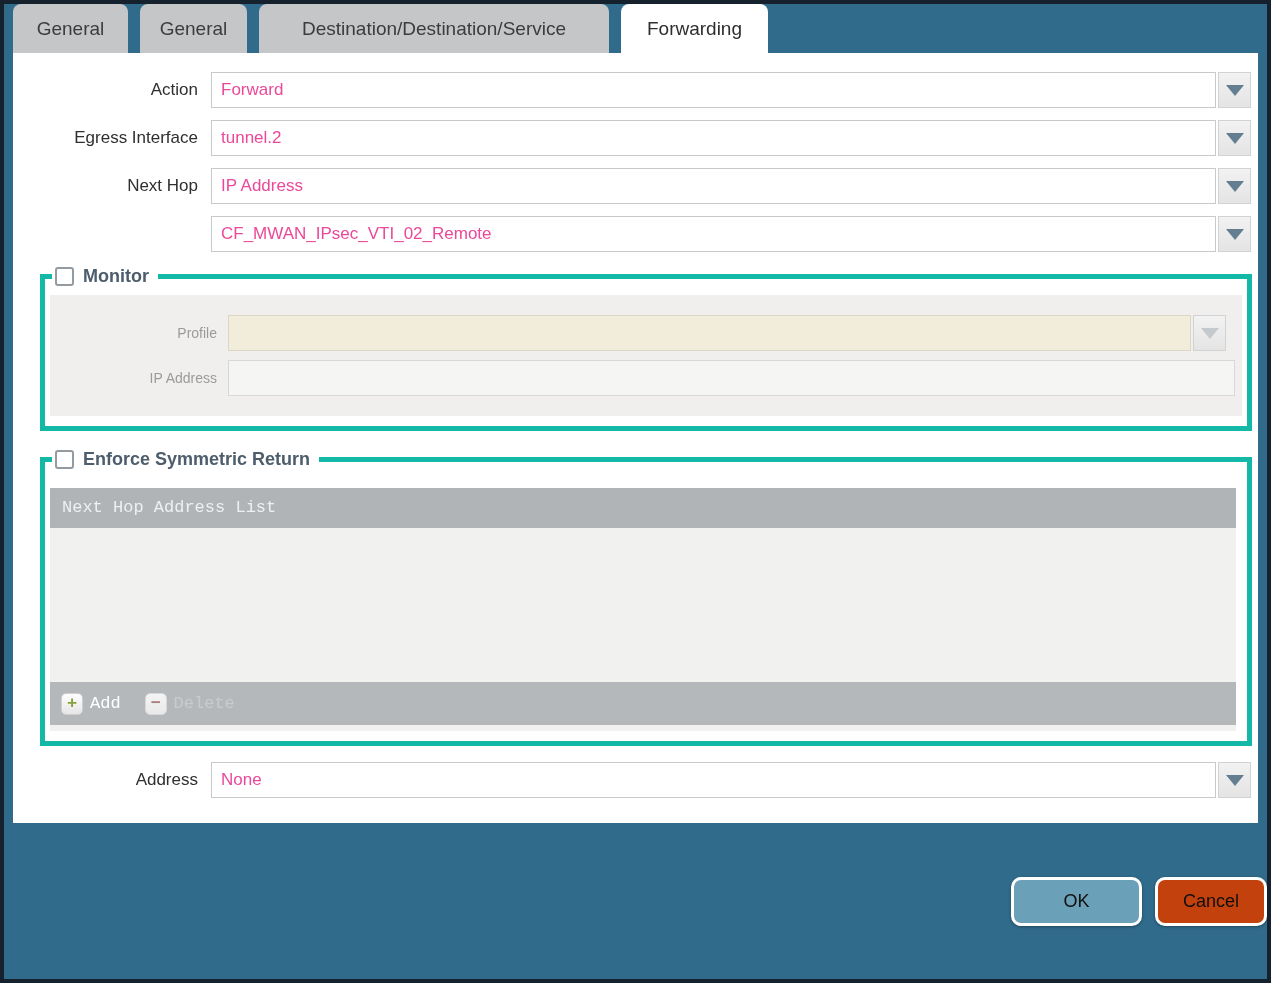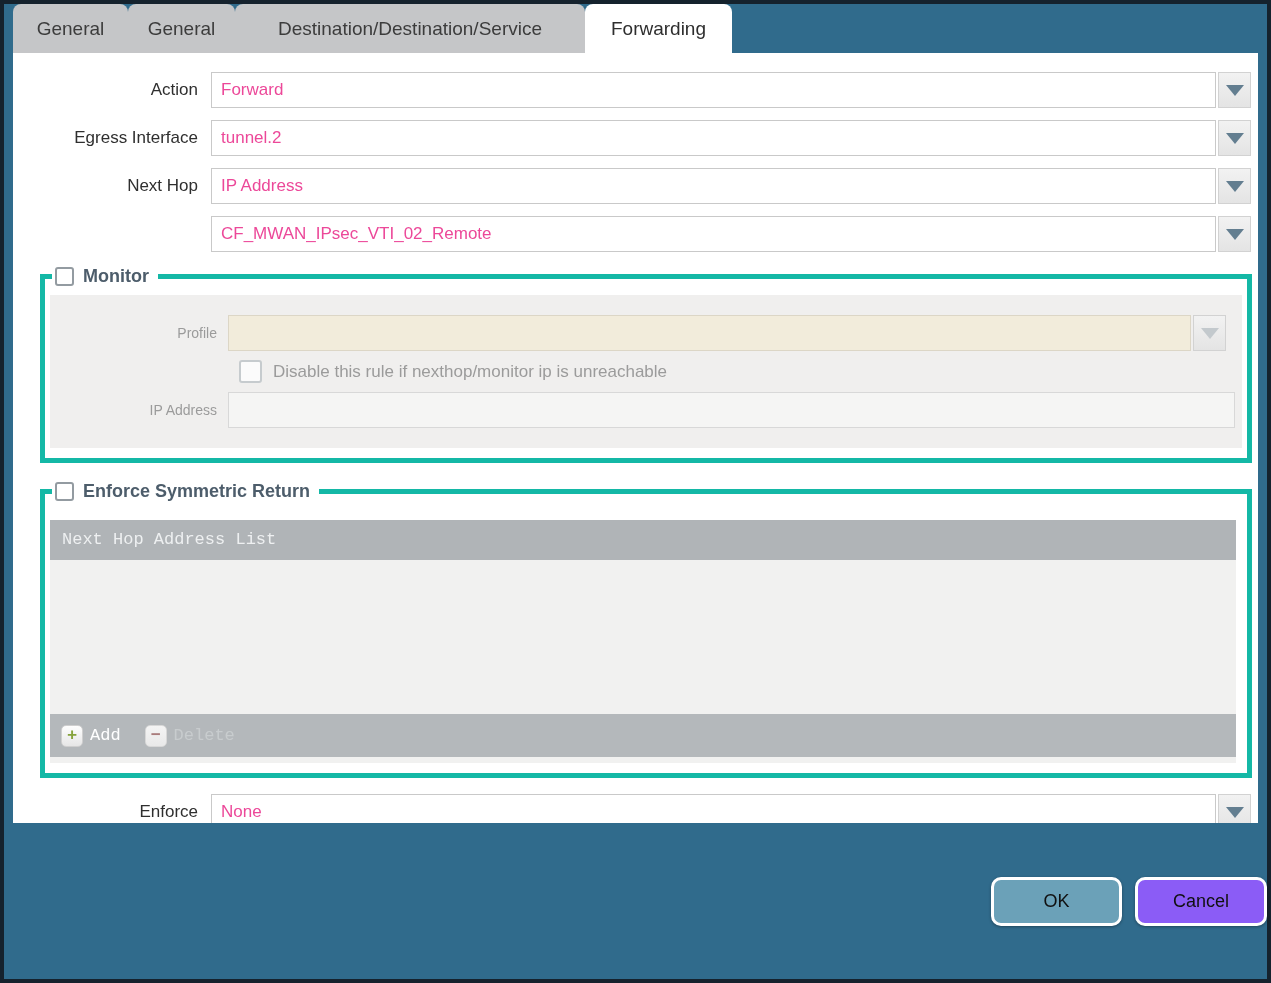--- a/index.html
+++ b/index.html
@@ -27,21 +27,21 @@
     background:radial-gradient(circle at 38% 32%, #5cb0e2, #1d6fae 75%);
     border:3px solid #cfe2ee;
     color:#eaf4fb; font-size:15px; font-weight:bold;
     display:flex; align-items:center; justify-content:center;
     cursor:pointer;
   }
 
   
   .tabs{ height:49px; flex:none; display:flex; padding-left:9px; }
   .tab{
-    height:49px; margin-right:0;
+    height:49px; margin-right:12px;
     background:#c5c6c8; color:#3c3c3c;
     border-radius:8px 8px 0 0;
     display:flex; align-items:center; justify-content:center;
     font-size:19px; cursor:pointer;
   }
   .tab:nth-child(1){ width:115px; }
   .tab:nth-child(2){ width:107px; }
   .tab:nth-child(3){ width:350px; }
   .tab:nth-child(4){ width:147px; }
   .tab.active{ background:#ffffff; color:#2e2e2e; }
@@ -154,21 +154,21 @@
   .bottombar{
     flex:1; display:flex; justify-content:flex-end; align-items:center;
     gap:13px;
   }
   .btn{
     height:49px; border-radius:10px; border:3px solid #fff;
     font-size:18px; color:#101010; font-family:"Liberation Sans",sans-serif;
     cursor:pointer; box-shadow:0 1px 3px rgba(0,0,0,.35);
   }
   .btn.ok{ width:131px; background:#6ba1b8; }
-  .btn.cancel{ width:132px; background:#8b5cf6; }
+  .btn.cancel{ width:112px; background:#c2410c; }
 </style>
 </head>
 <body>
 
 <div class="window">
 
 
   <div class="tabs">
     <div class="tab">
       <span>General</span>
@@ -234,26 +234,20 @@
       <div class="panel">
 
         <div class="m-row">
           <div class="m-label">Profile</div>
           <div class="profile-field"></div>
           <div class="drop-btn">
             <span class="arrow dis"></span>
           </div>
         </div>
 
-        <div class="m-row">
-          <div class="dis-check-row">
-            <span class="cbx dis"></span>
-            <span class="dis-check-label">Disable this rule if nexthop/monitor ip is unreachable</span>
-          </div>
-        </div>
 
         <div class="m-row">
           <div class="m-label">IP Address</div>
           <div class="ip-field"></div>
         </div>
 
       </div>
     </div>
 
     <div class="fset enforce">
@@ -277,21 +271,21 @@
                 <span class="minus-glyph">−</span>
               </span>
             <span class="lbl">Delete</span>
           </div>
         </div>
         <div class="tbl-strip"></div>
       </div>
     </div>
 
     <div class="frow schedule-row">
-      <div class="flabel">Enforce</div>
+      <div class="flabel">Address</div>
       <div class="combo">
         <div class="value">None</div>
         <div class="drop-btn">
           <span class="arrow"></span>
         </div>
       </div>
     </div>
 
   </div>
 

